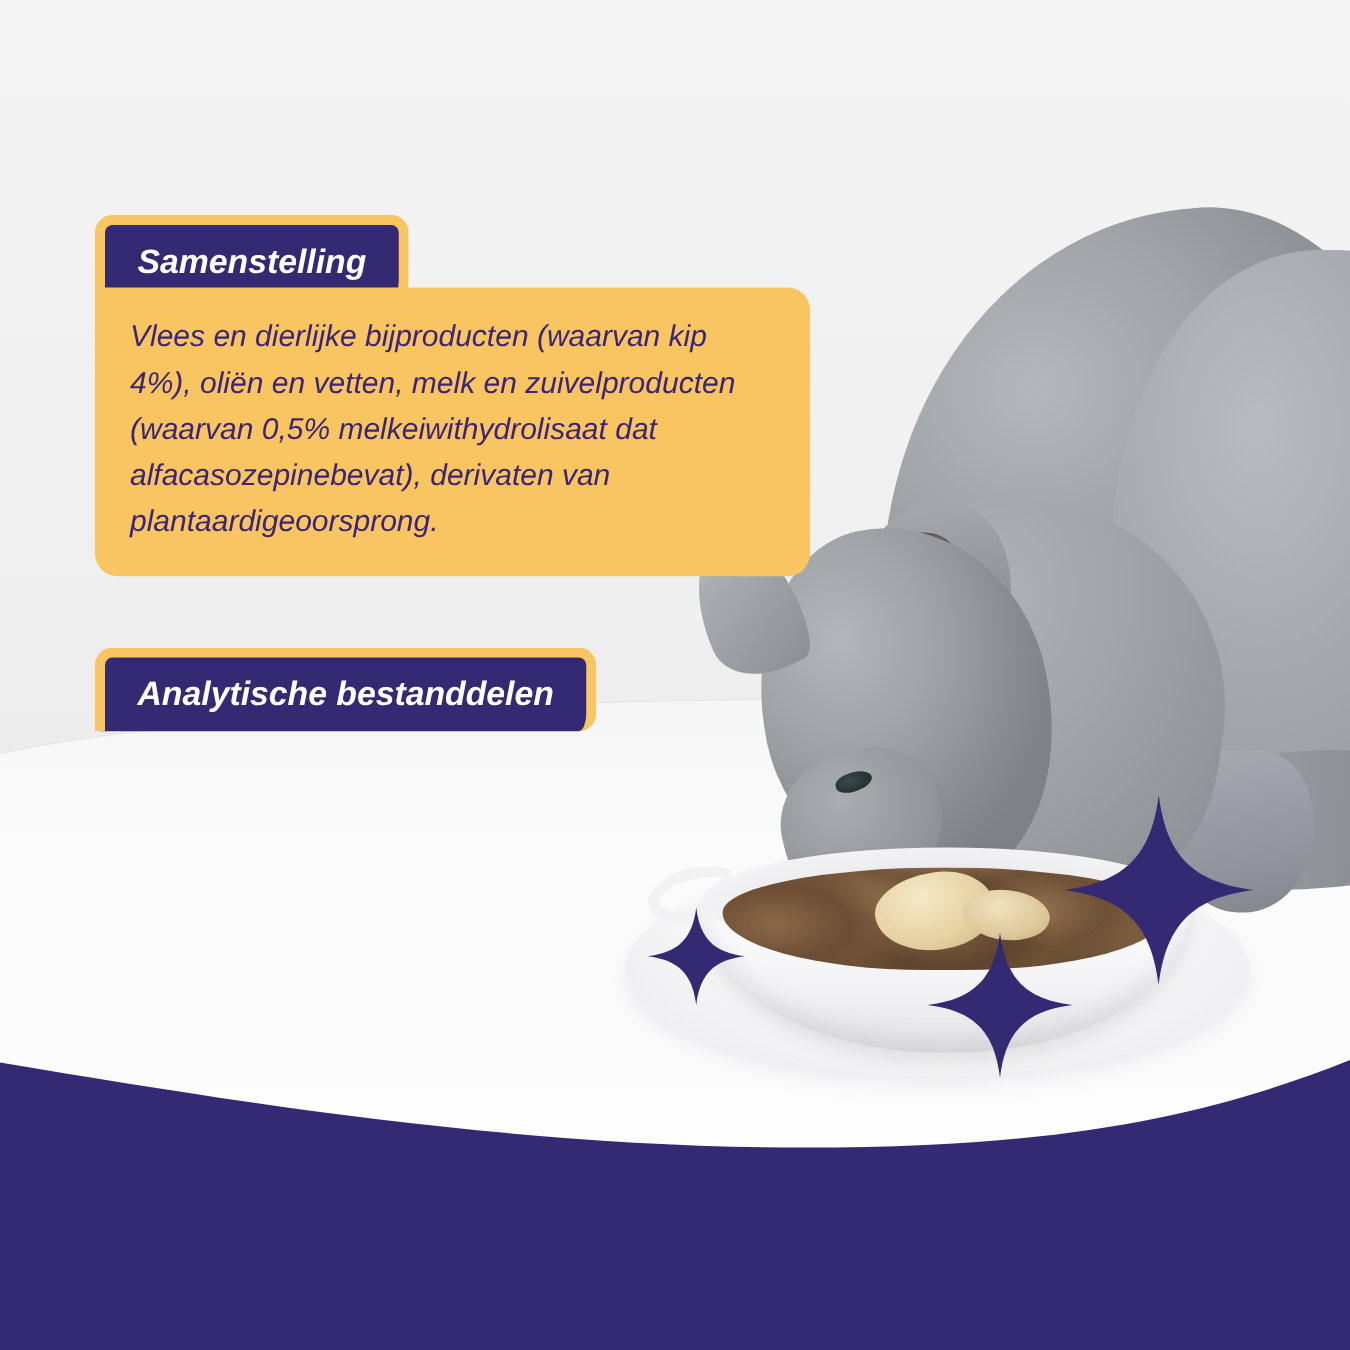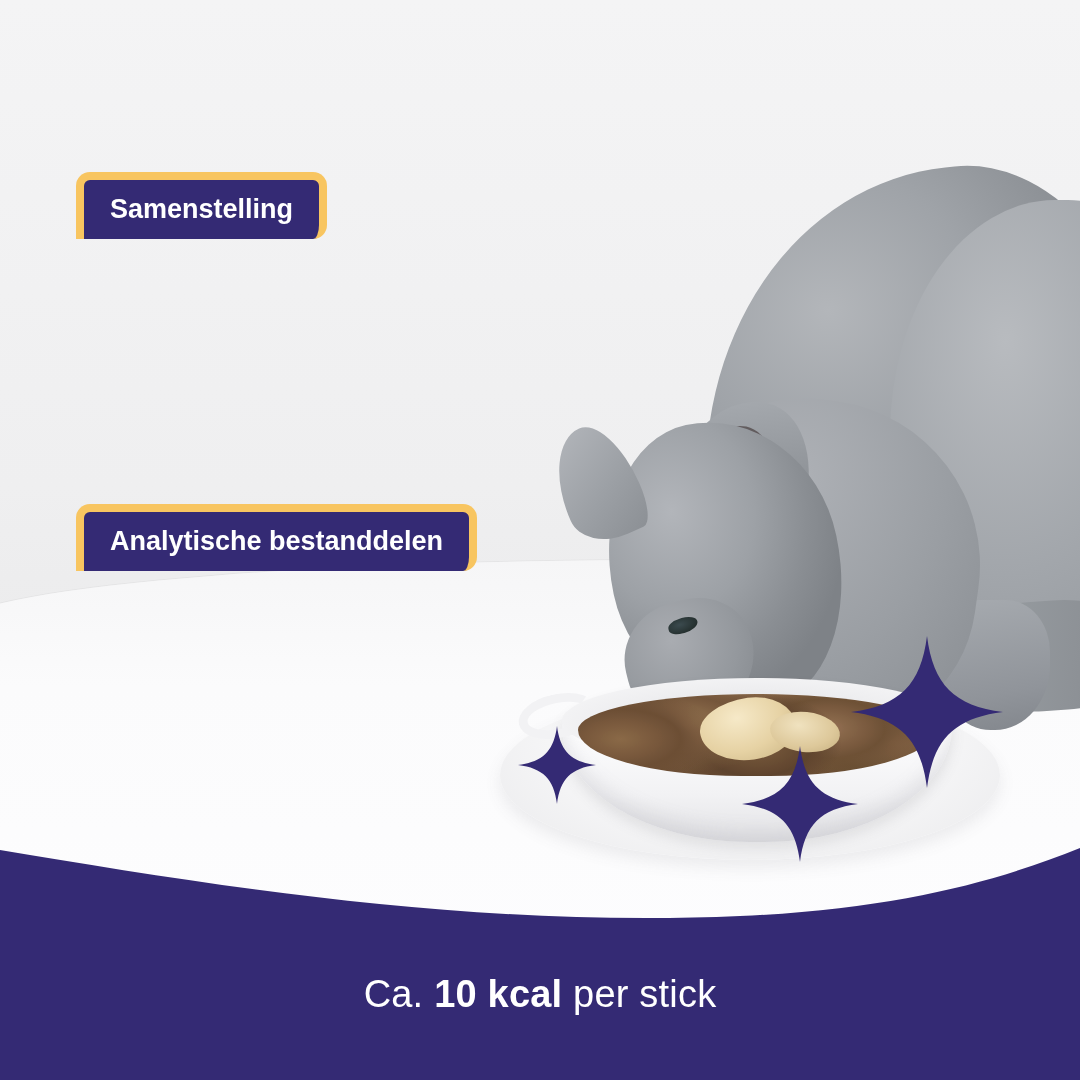--- a/index.html
+++ b/index.html
@@ -255,20 +255,21 @@
     font-size: 66px;
     font-weight: 700;
     color: #342a74;
     letter-spacing: -1px;
     z-index: 4;
   }
 
   .card {
     position: absolute;
     z-index: 3;
+    font-style: italic;
   }
 
   .card-tab {
     position: relative;
     display: inline-block;
     background: #342a74;
     color: #ffffff;
     font-size: 27px;
     font-weight: 700;
     padding: 15px 26px 14px 26px;
@@ -286,21 +287,21 @@
     color: #3b2579;
     font-size: 24px;
     line-height: 1.54;
     padding: 22px 28px 24px 28px;
     margin-top: -8px;
   }
 
   #card-1 { left: 76px; top: 172px; width: 572px; }
   #card-1 .card-body { width: 572px; }
 
-  #card-2 { left: 76px; top: 504px; width: 431px; }
+  #card-2 { left: 76px; top: 518px; width: 431px; }
   #card-2 .card-body { width: 480px; }
 
   .tab-wrap { position: relative; display: block; height: 66px; }
 </style>
 </head>
 <body>
 
 <div id="stage">
 
   <div class="photo-layer">
@@ -339,29 +340,27 @@
   </svg>
 
   <svg class="sparkle" style="left:518px; top:726px; width:78px; height:78px;" viewBox="0 0 100 100">
     <path d="M50 0 C54 32 68 46 100 50 C68 54 54 68 50 100 C46 68 32 54 0 50 C32 46 46 32 50 0 Z" fill="#342a74"></path>
   </svg>
 
   <svg class="footer-wave" viewBox="0 0 1080 270" preserveAspectRatio="none">
     <path d="M0 40 C 210 75, 470 118, 740 106 C 900 99, 1000 70, 1080 38 L1080 270 L0 270 Z" fill="#342a74"></path>
   </svg>
 
-  <div class="footer-text">
-    <span>Ca. </span><b>10 kcal</b><span> per stick</span>
-  </div>
 
 
   <section class="card" id="card-1">
     <span class="tab-wrap">
       <span class="card-tab">Samenstelling</span>
     </span>
+    <div class="card-body">Vlees en dierlijke bijproducten (waarvan kip 4%), oliën en vetten, melk en zuivelproducten (waarvan 0,5% melkeiwithydrolisaat dat alfacasozepinebevat), derivaten van plantaardigeoorsprong.</div>
   </section>
 
   <section class="card" id="card-2">
     <span class="tab-wrap">
       <span class="card-tab">Analytische bestanddelen</span>
     </span>
   </section>
 
 </div>
 

